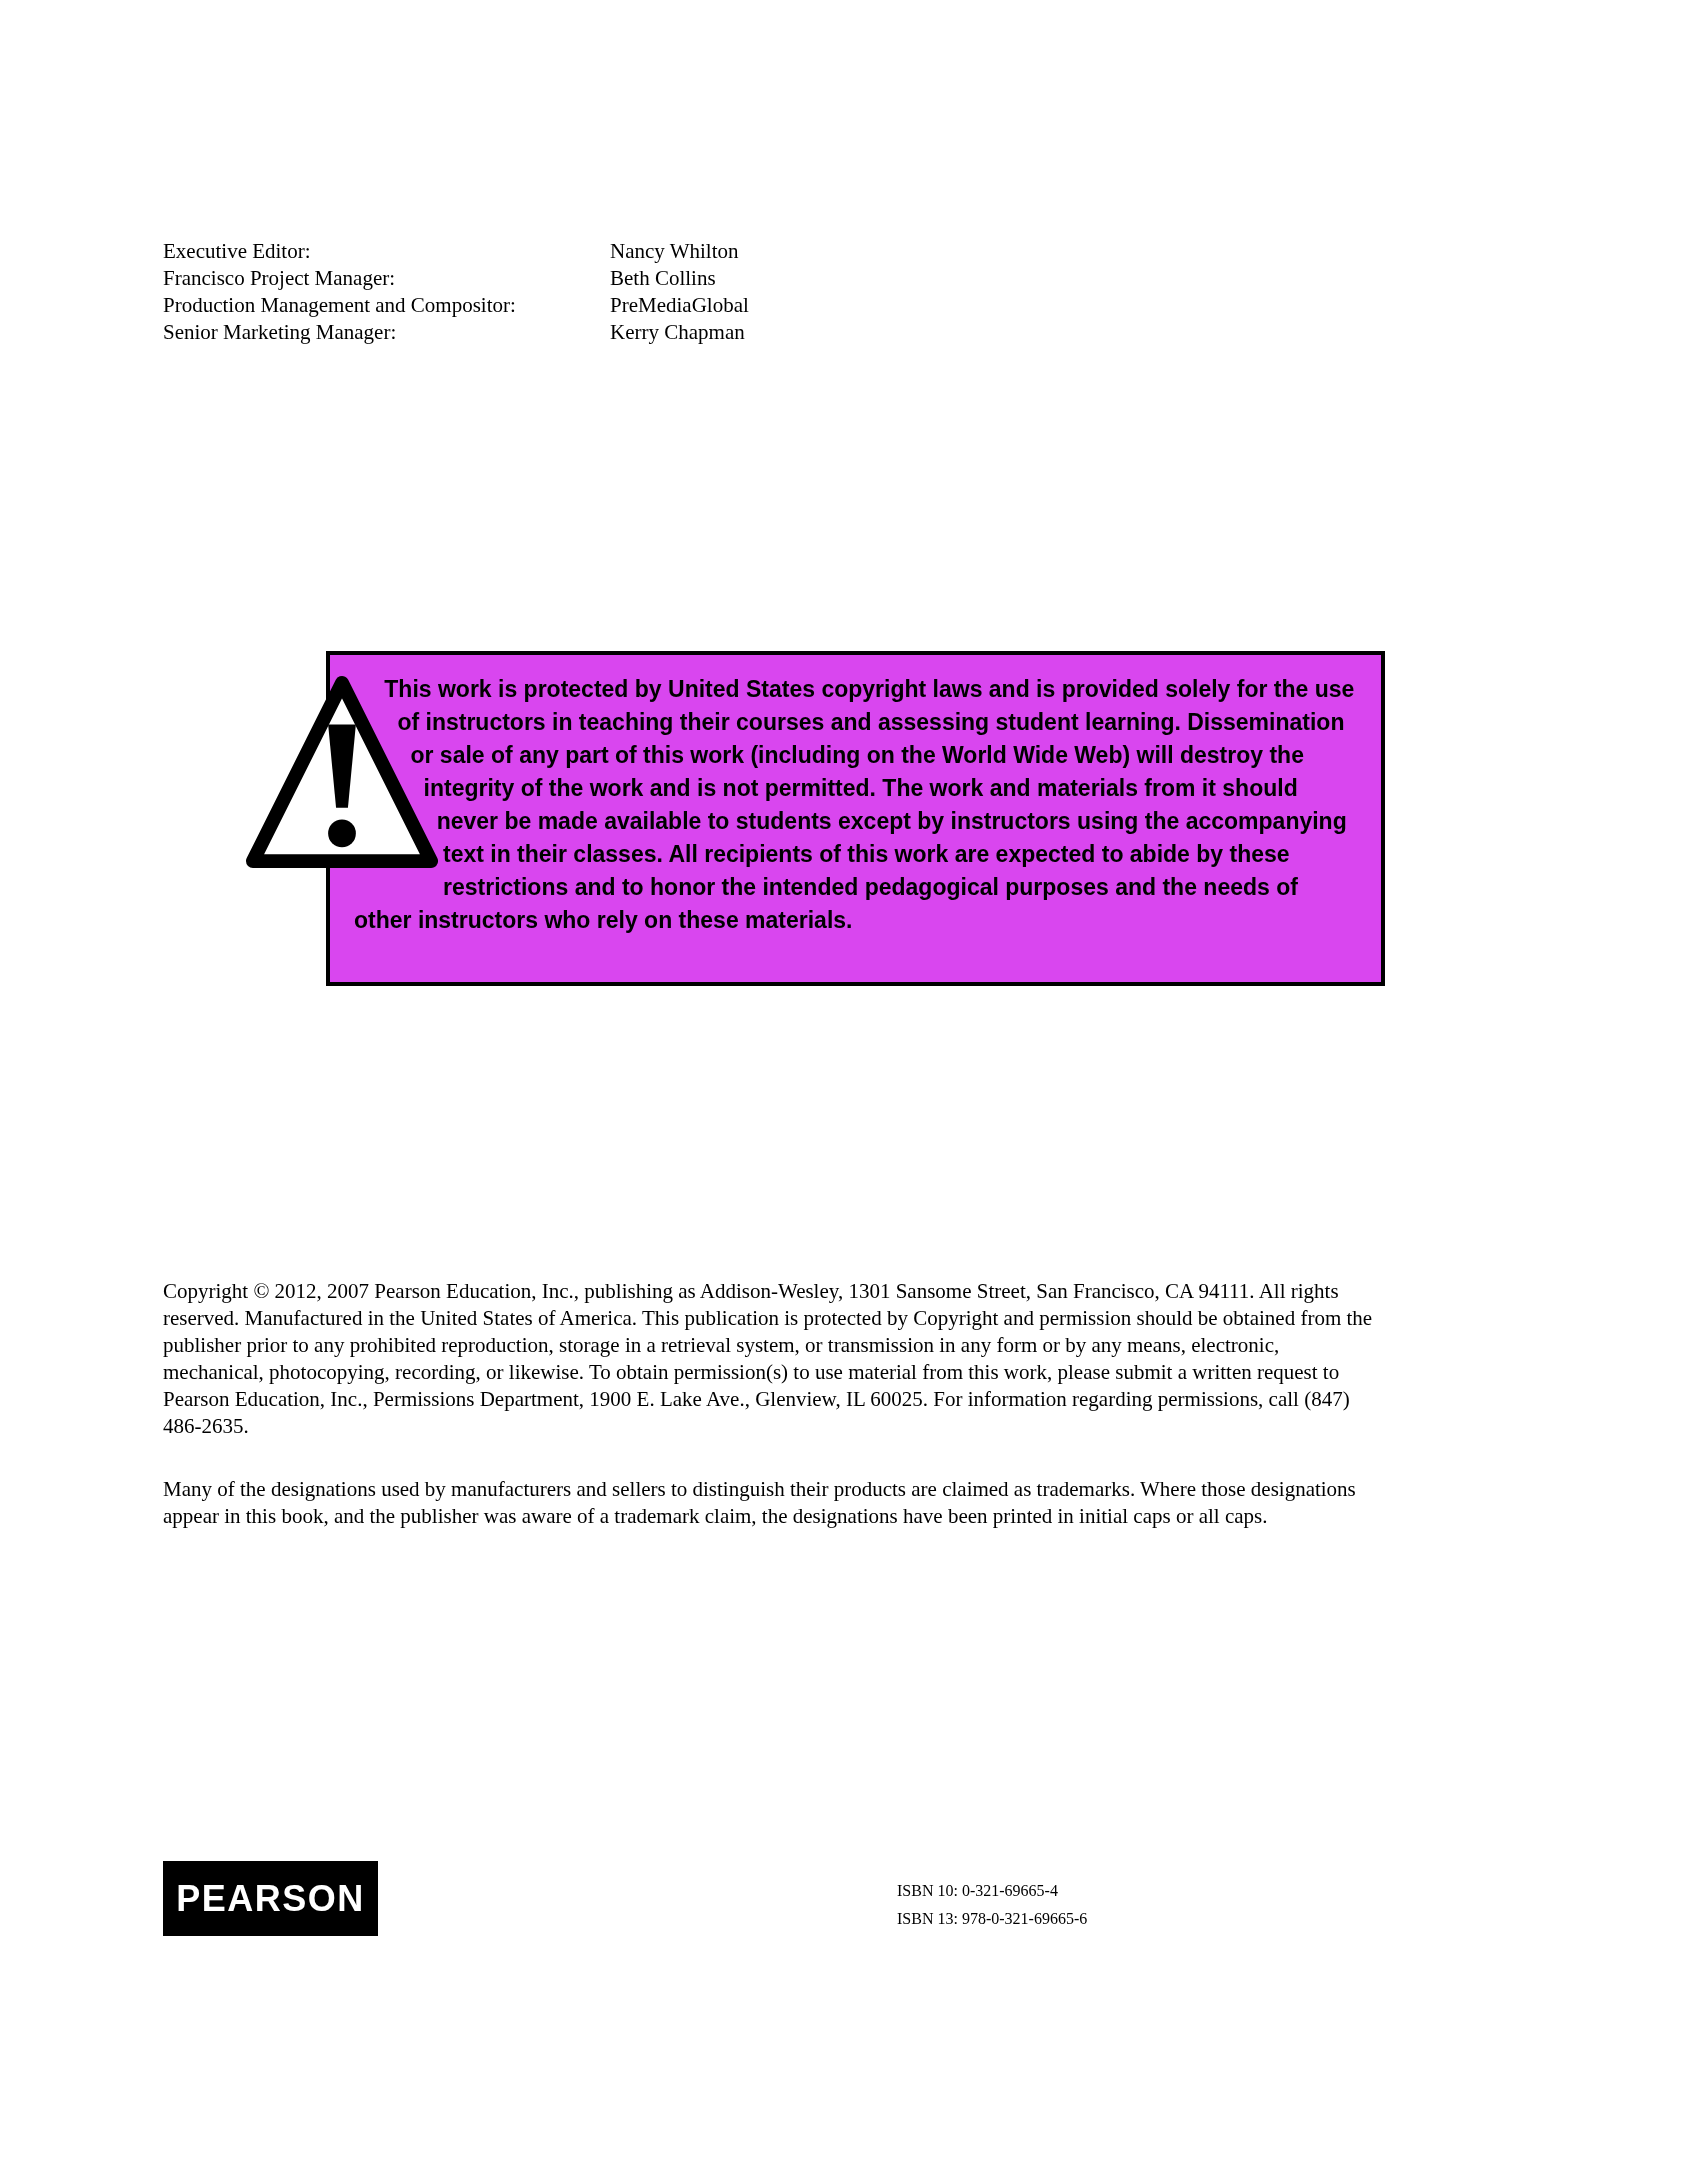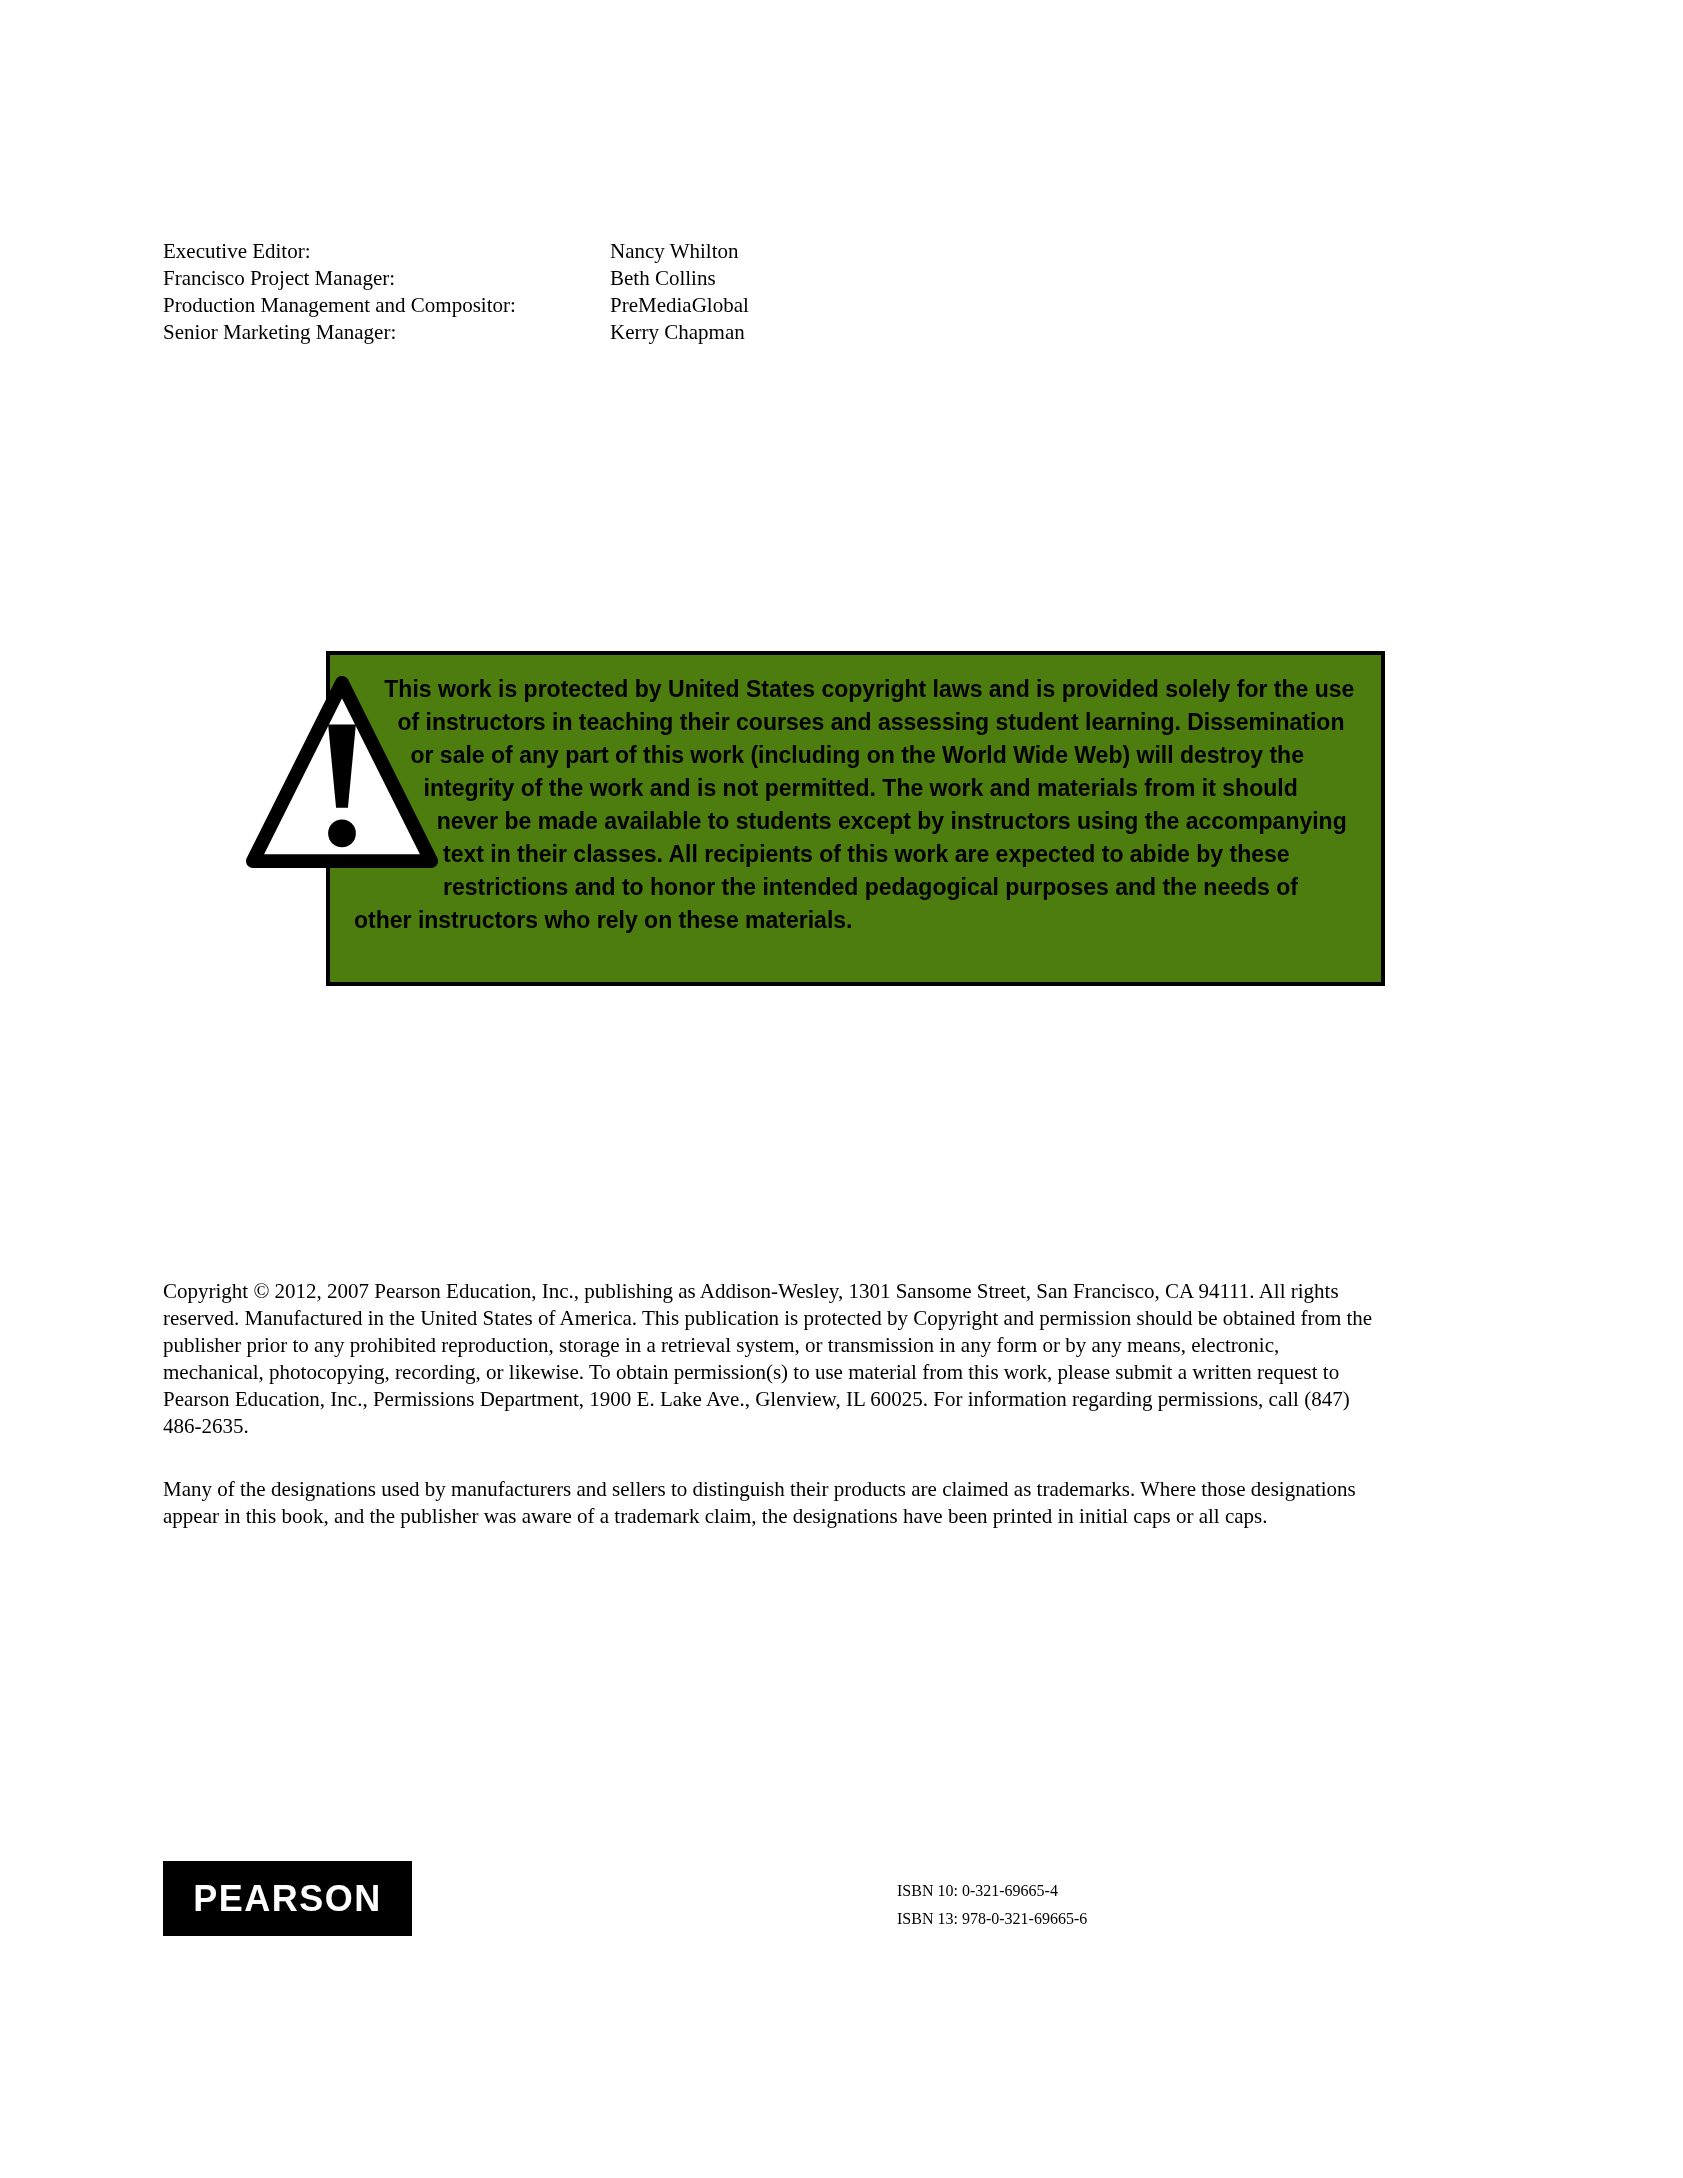--- a/index.html
+++ b/index.html
@@ -32,21 +32,21 @@
 
   
   .warning-box {
     position: absolute;
     left: 326px;
     top: 651px;
     width: 1059px;
     height: 335px;
     border: 4px solid #000000;
     padding: 18px 20px 16px 24px;
-    background: #4d7c0f;
+    background: #d946ef;
   }
   .warning-triangle {
     position: absolute;
     left: -87px;
     top: 12px;
     width: 198px;
     height: 210px;
   }
   .tri-float {
     float: left;
@@ -72,21 +72,21 @@
     font-size: 21px;
     line-height: 27px;
   }
   .paragraphs p { margin-bottom: 36px; }
 
   
   .pearson-logo {
     position: absolute;
     left: 163px;
     top: 1861px;
-    width: 249px;
+    width: 215px;
     height: 75px;
     background: #000000;
     color: #ffffff;
     display: flex;
     align-items: center;
     justify-content: center;
     font-family: "Liberation Sans", sans-serif;
     font-weight: bold;
     font-size: 36px;
     letter-spacing: 1.5px;

